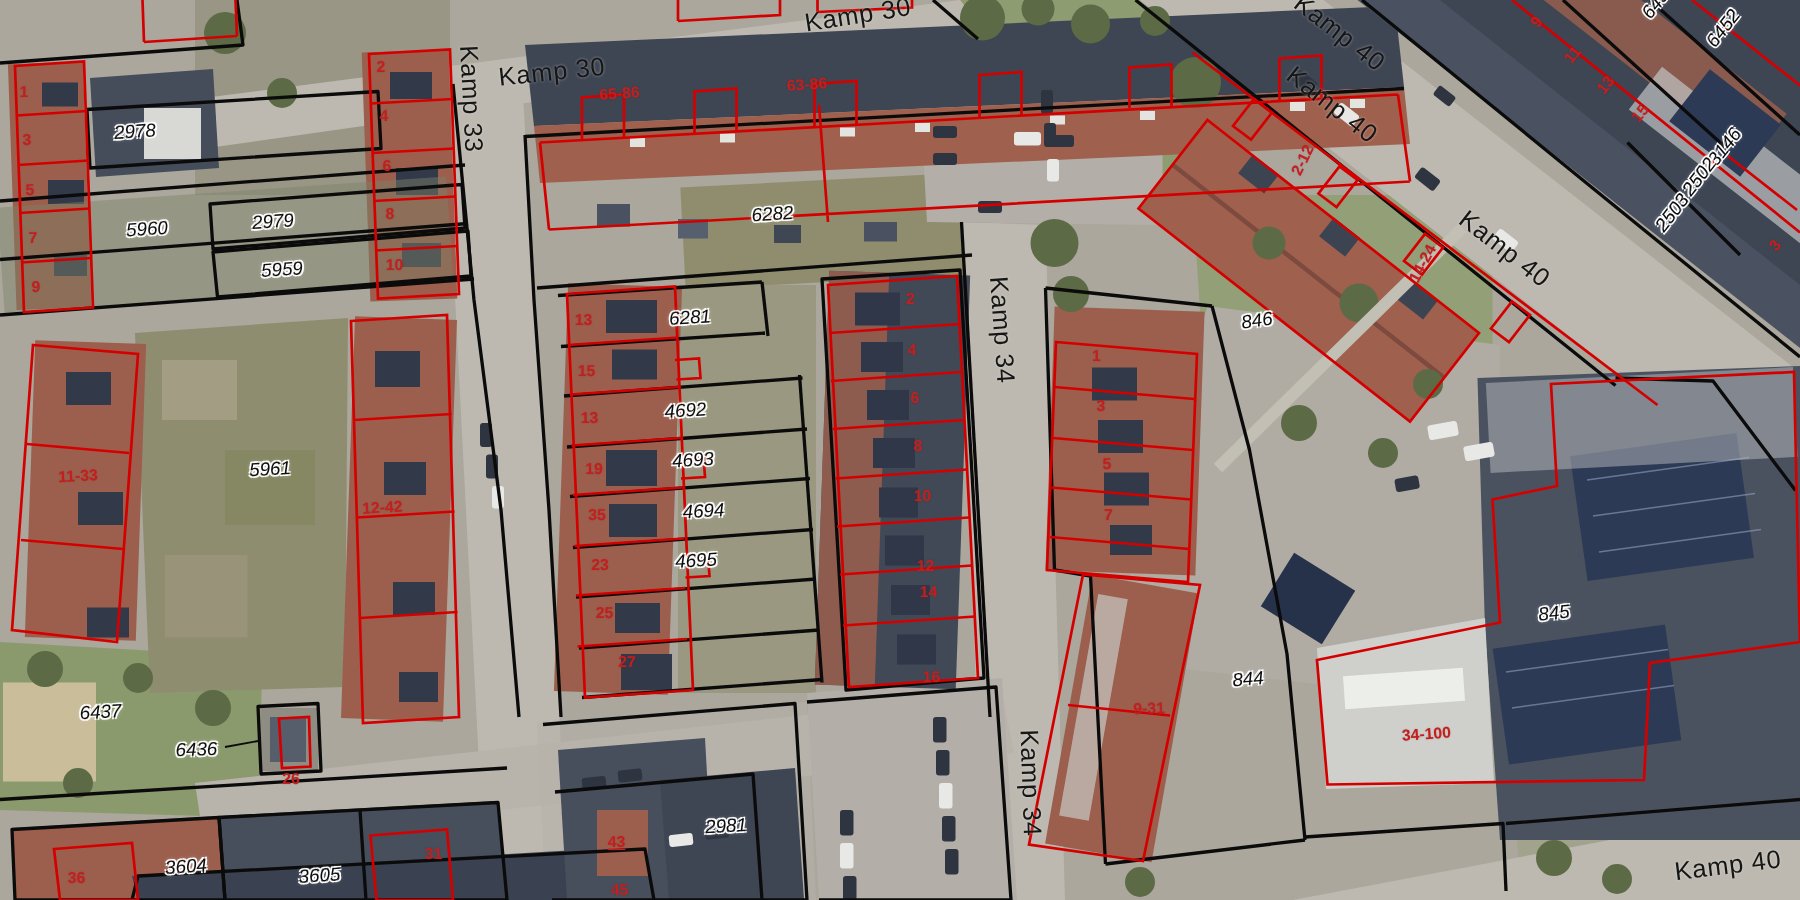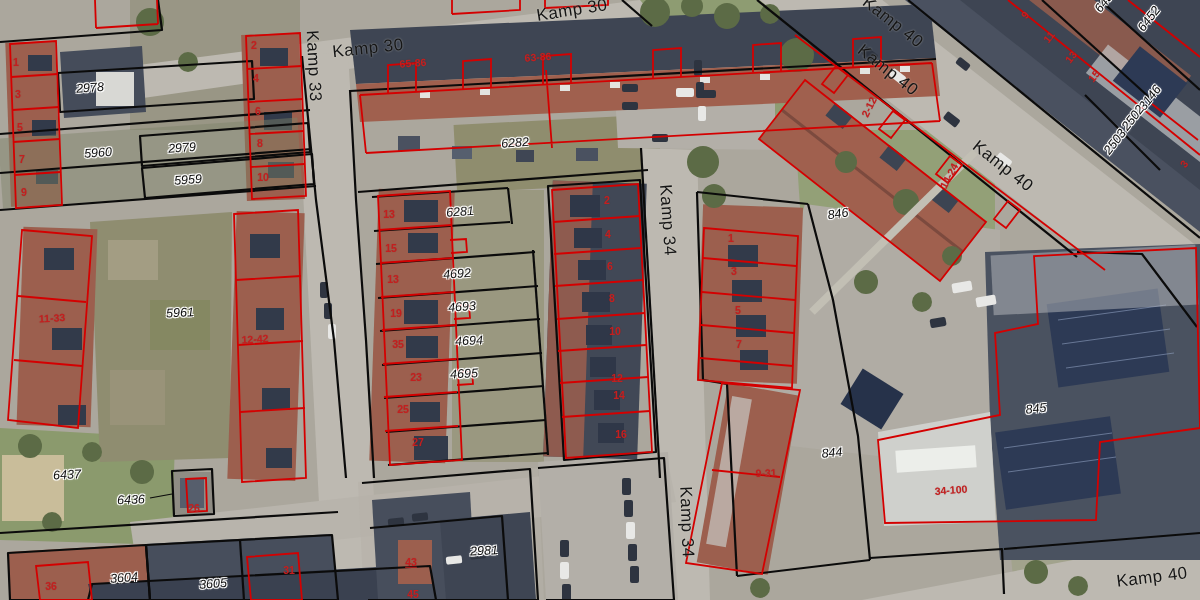--- a/index.html
+++ b/index.html
@@ -353,39 +353,39 @@
       <span class="lbl house" style="left: 258px; top: 111px; --r: 0deg;">6</span>
       <span class="lbl house" style="left: 260px; top: 143px; --r: 0deg;">8</span>
       <span class="lbl house" style="left: 263px; top: 177px; --r: 0deg;">10</span>
       <span class="lbl house" style="left: 52px; top: 318px; --r: -3deg;">11-33</span>
       <span class="lbl house" style="left: 255px; top: 339px; --r: -3deg;">12-42</span>
       <span class="lbl house" style="left: 389px; top: 214px; --r: 0deg;">13</span>
       <span class="lbl house" style="left: 391px; top: 248px; --r: 0deg;">15</span>
       <span class="lbl house" style="left: 393px; top: 279px; --r: 0deg;">13</span>
       <span class="lbl house" style="left: 396px; top: 313px; --r: 0deg;">19</span>
       <span class="lbl house" style="left: 398px; top: 344px; --r: 0deg;">35</span>
-      <span class="lbl house" style="left: 416px; top: 377px; --r: 0deg;">23</span>
+      <span class="lbl house" style="left: 400px; top: 377px; --r: 0deg;">23</span>
       <span class="lbl house" style="left: 403px; top: 409px; --r: 0deg;">25</span>
       <span class="lbl house" style="left: 418px; top: 442px; --r: 0deg;">27</span>
       <span class="lbl house" style="left: 607px; top: 200px; --r: 0deg;">2</span>
       <span class="lbl house" style="left: 608px; top: 234px; --r: 0deg;">4</span>
       <span class="lbl house" style="left: 610px; top: 266px; --r: 0deg;">6</span>
       <span class="lbl house" style="left: 612px; top: 298px; --r: 0deg;">8</span>
       <span class="lbl house" style="left: 615px; top: 331px; --r: 0deg;">10</span>
       <span class="lbl house" style="left: 617px; top: 363px; margin-top: 15px; --r: 0deg;">12</span>
       <span class="lbl house" style="left: 619px; top: 395px; --r: 0deg;">14</span>
-      <span class="lbl house" style="left: 621px; top: 434px; --r: 0deg;">16</span>
+      <span class="lbl house" style="left: 621px; top: 452px; --r: 0deg;">16</span>
       <span class="lbl house" style="left: 731px; top: 238px; --r: 0deg;">1</span>
       <span class="lbl house" style="left: 734px; top: 271px; --r: 0deg;">3</span>
       <span class="lbl house" style="left: 738px; top: 310px; --r: 0deg;">5</span>
       <span class="lbl house" style="left: 739px; top: 344px; --r: 0deg;">7</span>
       <span class="lbl house" style="left: 766px; top: 473px; --r: -2deg;">9-31</span>
       <span class="lbl house" style="left: 51px; top: 586px; --r: 0deg;">36</span>
       <span class="lbl house" style="left: 289px; top: 570px; --r: 0deg;">31</span>
-      <span class="lbl house" style="left: 194px; top: 508px; text-align: right; --r: 0deg;">26</span>
+      <span class="lbl house" style="left: 194px; top: 520px; text-align: right; --r: 0deg;">26</span>
       <span class="lbl house" style="left: 411px; top: 562px; text-decoration: underline; --r: 0deg;">43</span>
       <span class="lbl house" style="left: 413px; top: 594px; --r: 0deg;">45</span>
       <span class="lbl house" style="left: 413px; top: 63px; --r: -4deg;">65-86</span>
       <span class="lbl house" style="left: 538px; top: 57px; --r: -4deg;">63-86</span>
       <span class="lbl house" style="left: 869px; top: 107px; --r: -64deg;">2-12</span>
       <span class="lbl house" style="left: 949px; top: 176px; --r: -62deg;">14-24</span>
       <span class="lbl house" style="left: 951px; top: 490px; --r: -4deg;">34-100</span>
       <span class="lbl house" style="left: 1025px; top: 15px; --r: -52deg;">9</span>
       <span class="lbl house" style="left: 1049px; top: 37px; --r: -52deg;">11</span>
       <span class="lbl house" style="left: 1071px; top: 57px; --r: -52deg;">13</span>

